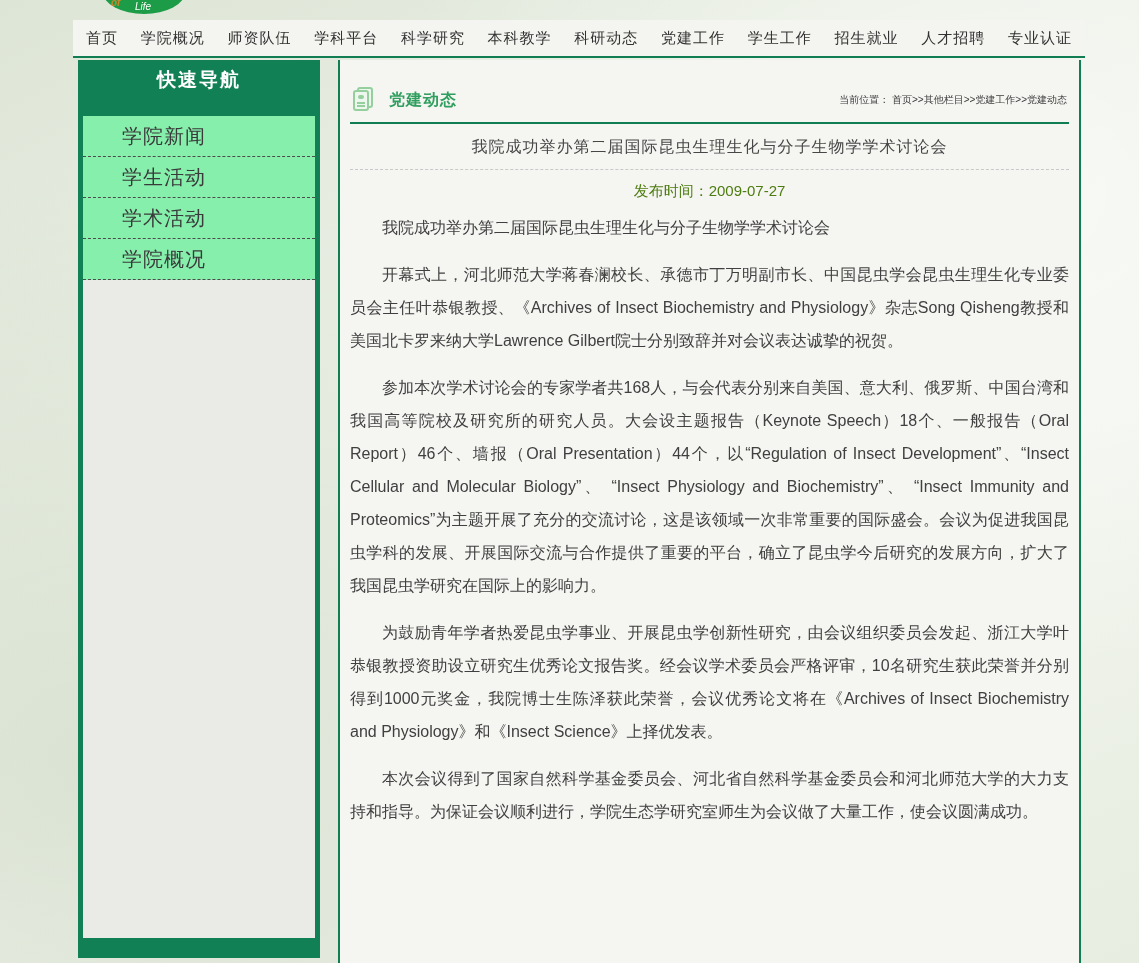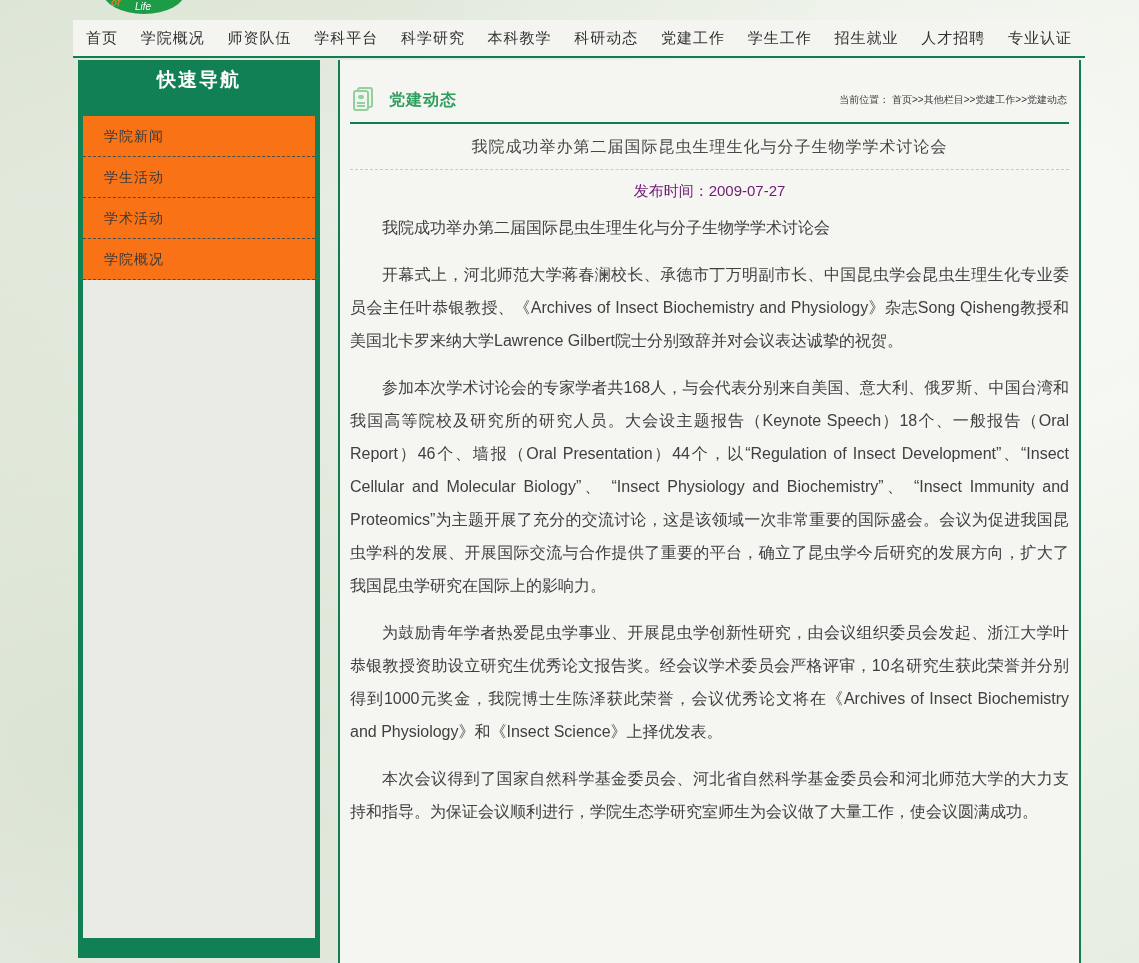--- a/index.html
+++ b/index.html
@@ -47,24 +47,24 @@
     display: flex; flex-direction: column;
   }
   .sidebar-title {
     height: 56px; line-height: 40px; text-align: center;
     color: #ffffff; font-size: 19px; font-weight: bold; letter-spacing: 2px;
     background: #118155;
   }
   .sidebar-list { flex: 1; background: #eaeae7; display: flex; flex-direction: column; }
   .sidebar-item {
     height: 41px; line-height: 40px;
-    background: #f97316;
+    background: #86efac;
     border-bottom: 1px dashed #4c4c4c;
-    padding-left: 21px;
-    font-size: 14px; color: #3a3a3a;
+    padding-left: 39px;
+    font-size: 20px; color: #3a3a3a;
     cursor: pointer; letter-spacing: 1px;
   }
   .sidebar-filler { flex: 1; background: #eaeae7; }
 
   
   .content {
     position: absolute; left: 265px; top: 0; width: 743px; height: 903px;
     background: #f5f5f2;
     border-left: 2px solid #107e52;
     border-right: 2px solid #107e52;
@@ -90,21 +90,21 @@
   .breadcrumb { margin-left: auto; font-size: 10px; color: #3c3c3c; white-space: nowrap; }
   .breadcrumb .crumb { color: #3c3c3c; text-decoration: none; cursor: pointer; }
   .breadcrumb .sep { color: #3c3c3c; }
 
   .article { padding: 0 10px; }
   .article-title {
     margin-top: 13px; text-align: center;
     font-size: 16px; font-weight: normal; color: #474747; letter-spacing: 1px;
   }
   .title-dash { border: none; border-top: 1px dashed #c9c9c9; margin: 11px 0 0 0; }
-  .publish-line { text-align: center; font-size: 15px; color: #701a75; margin-top: 12px; }
+  .publish-line { text-align: center; font-size: 15px; color: #4d7c0f; margin-top: 12px; }
   .article-body { margin-top: 10px; }
   .article-body p {
     font-size: 16px; line-height: 33px; color: #404040;
     text-align: justify; text-indent: 2em; margin: 8px 0 14px 0;
   }
 </style>
 </head>
 <body>
 
 <div class="logo-clip">

